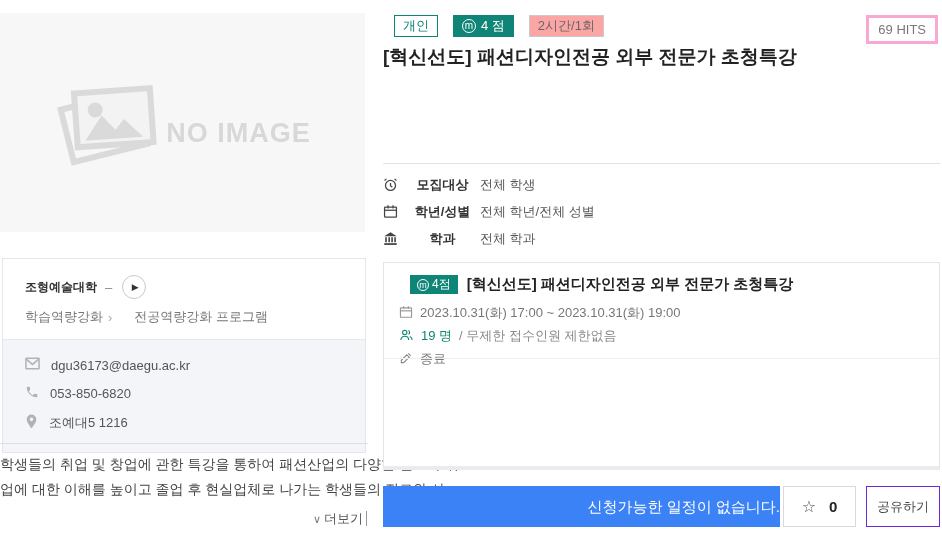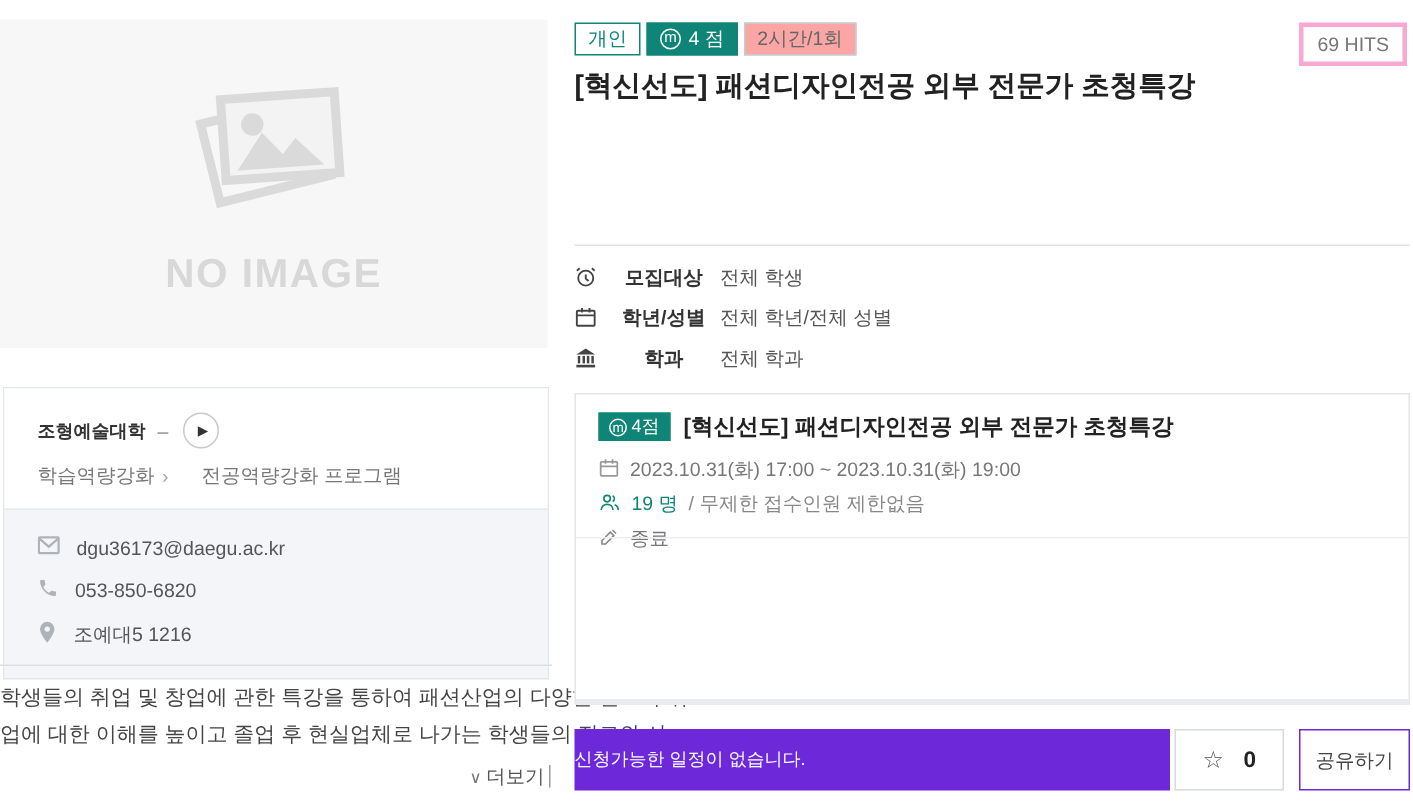--- a/index.html
+++ b/index.html
@@ -1,21 +1,21 @@
 <!DOCTYPE html>
 <html><head>
 <meta charset="utf-8">
 <style>
   * { margin:0; padding:0; box-sizing:border-box; }
   html,body { width:942px; height:535px; background:#fff; overflow:hidden; }
   body { font-family:"Liberation Sans","DejaVu Sans",sans-serif; position:relative; color:#333; }
 
   
   .noimage { position:absolute; left:0; top:13px; width:365px; height:219px;
-             background:#f7f7f8; display:flex; flex-direction:column;
+             background:#f7f7f8; display:flex; flex-direction:row;
              align-items:center; justify-content:center; }
   .noimage-text { margin-top:22px; font-size:27px; font-weight:bold; color:#d8d8d8; letter-spacing:1px; }
 
   .org-card { position:absolute; left:2px; top:258px; width:364px; border:1px solid #e3e6ea; }
   .org-top { padding:16px 22px 13px; background:#fff; }
   .org-title-row { display:flex; align-items:center; }
   .org-title { font-size:12px; font-weight:bold; color:#333; }
   .org-dash { color:#888; margin:0 10px 0 8px; font-size:13px; }
   .play-btn { width:24px; height:24px; border:1px solid #c9c9c9; border-radius:50%;
               display:flex; align-items:center; justify-content:center; cursor:pointer; background:#fff; }
@@ -30,21 +30,21 @@
   .desc { position:absolute; left:0; top:443px; width:368px; border-top:1px solid #dcdfe3; padding-top:8px; }
   .desc-line { font-size:14px; color:#444; line-height:25px; white-space:nowrap; }
   .more-row { text-align:right; margin-top:7px; padding-right:1px; }
   .more-link { font-size:13px; color:#555; cursor:pointer; text-decoration:none; border-right:1px solid #999; padding-right:3px; }
   .more-chev { font-size:11px; color:#777; margin-right:3px; }
 
   
   .right-col { position:absolute; left:383px; top:0; width:557px; height:535px; }
 
   .badge-row { position:absolute; top:15px; left:0; display:flex; align-items:center; gap:4px; }
-  .badge { height:22px; display:flex; align-items:center; padding:0 8px; font-size:13px; }
+  .badge { height:22px; display:flex; align-items:center; padding:0 8px; font-size:13px;margin-left:11px; }
   .badge-outline-teal { border:1px solid #0e8576; color:#0e8576; background:#fff; }
   .badge-filled { background:#0e8576; border:1px solid #0e8576; color:#fff; gap:5px; }
   .m-circle { width:14px; height:14px; border:1px solid #fff; border-radius:50%;
               font-size:10px; line-height:12px; text-align:center; display:inline-block; }
   .badge-outline-gray { border:1px solid #c7cbd0; color:#666; background:#fca5a5; }
   .hits { position:absolute; right:2px; top:15px; border:3px solid #f9a8d4; color:#777;
           font-size:13px; padding:4px 9px; background:#fff; }
 
   .page-title { position:absolute; top:44px; left:0; font-size:19px; font-weight:bold; color:#222; }
 
@@ -62,22 +62,22 @@
   .sc-title-row { display:flex; align-items:center; gap:9px; margin-bottom:8px; }
   .sc-badge { height:19px; padding:0 6px; font-size:12px; gap:3px; }
   .sc-badge .m-circle { width:12px; height:12px; font-size:9px; line-height:10px; }
   .sc-title { font-size:15px; font-weight:bold; color:#222; }
   .sc-row { display:flex; align-items:center; gap:7px; height:22px; font-size:13px; color:#777; margin-bottom:1px; }
   .sc-teal { color:#0e8576; }
   .sc-gray { color:#888; }
   .sc-divider { position:absolute; left:0; top:95px; width:555px; border-top:1px solid #edeef1; }
 
   .footer { position:absolute; top:486px; left:0; width:557px; height:41px; }
-  .notice-btn { position:absolute; left:0; top:0; width:397px; height:41px; background:#6d28d9;
-                color:#fff; font-size:12px; text-align:left; line-height:41px; }
+  .notice-btn { position:absolute; left:0; top:0; width:397px; height:41px; background:#3b82f6;
+                color:#fff; font-size:15px; text-align:right; line-height:41px; }
   .star-box { position:absolute; left:400px; top:0; width:73px; height:41px; border:1px solid #d7dadd;
               display:flex; align-items:center; justify-content:center; gap:13px; cursor:pointer; background:#fff; }
   .star-glyph { font-size:16px; color:#555; }
   .star-count { font-size:15px; font-weight:bold; color:#222; }
   .share-btn { position:absolute; left:483px; top:0; width:74px; height:41px; border:1px solid #6d28d9;
                text-align:center; line-height:39px; font-size:13px; color:#444; cursor:pointer; background:#fff; }
 </style>
 </head>
 <body>
 

